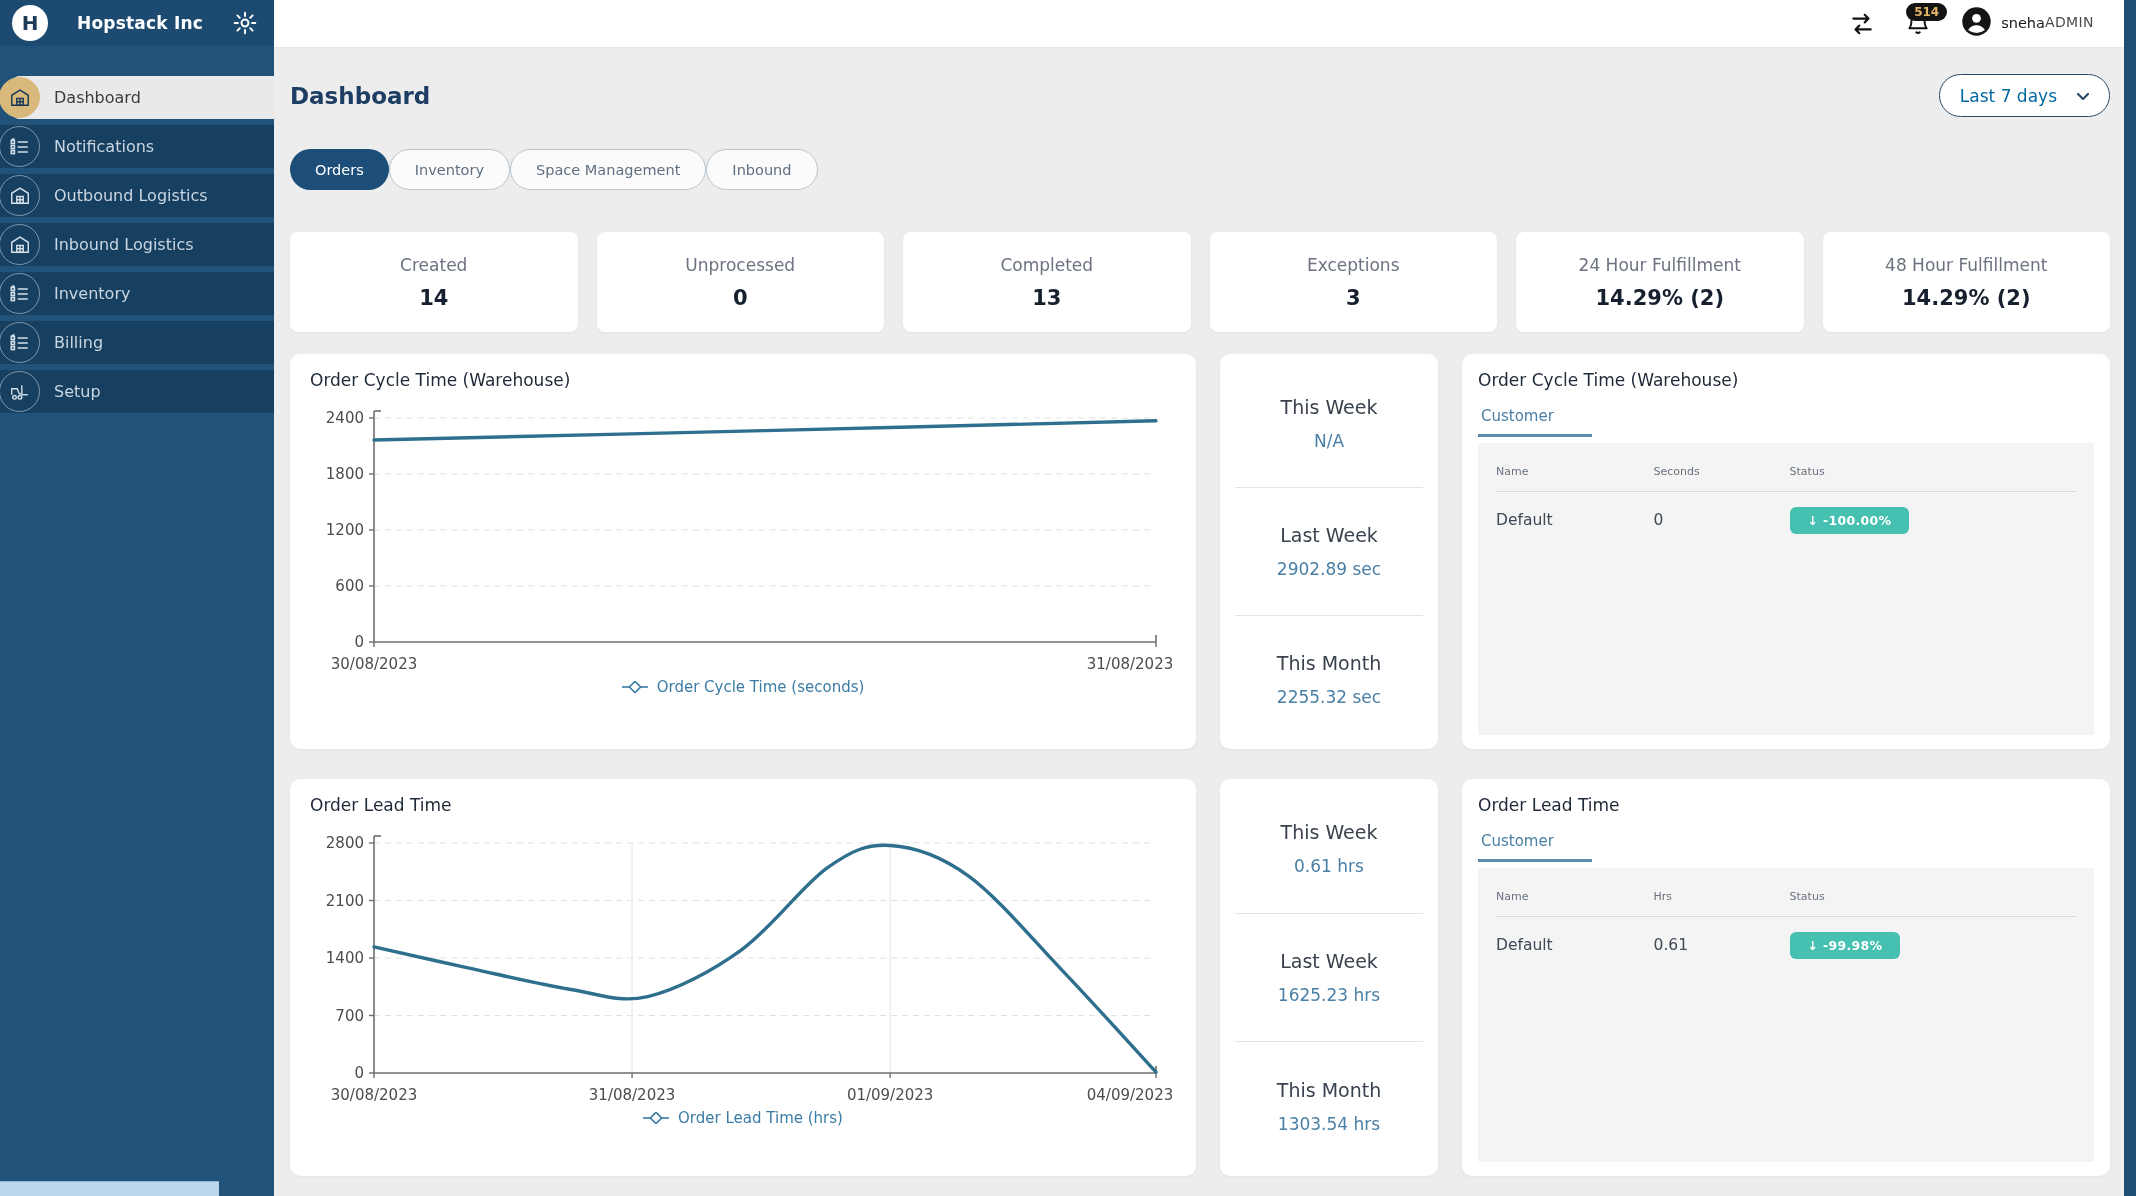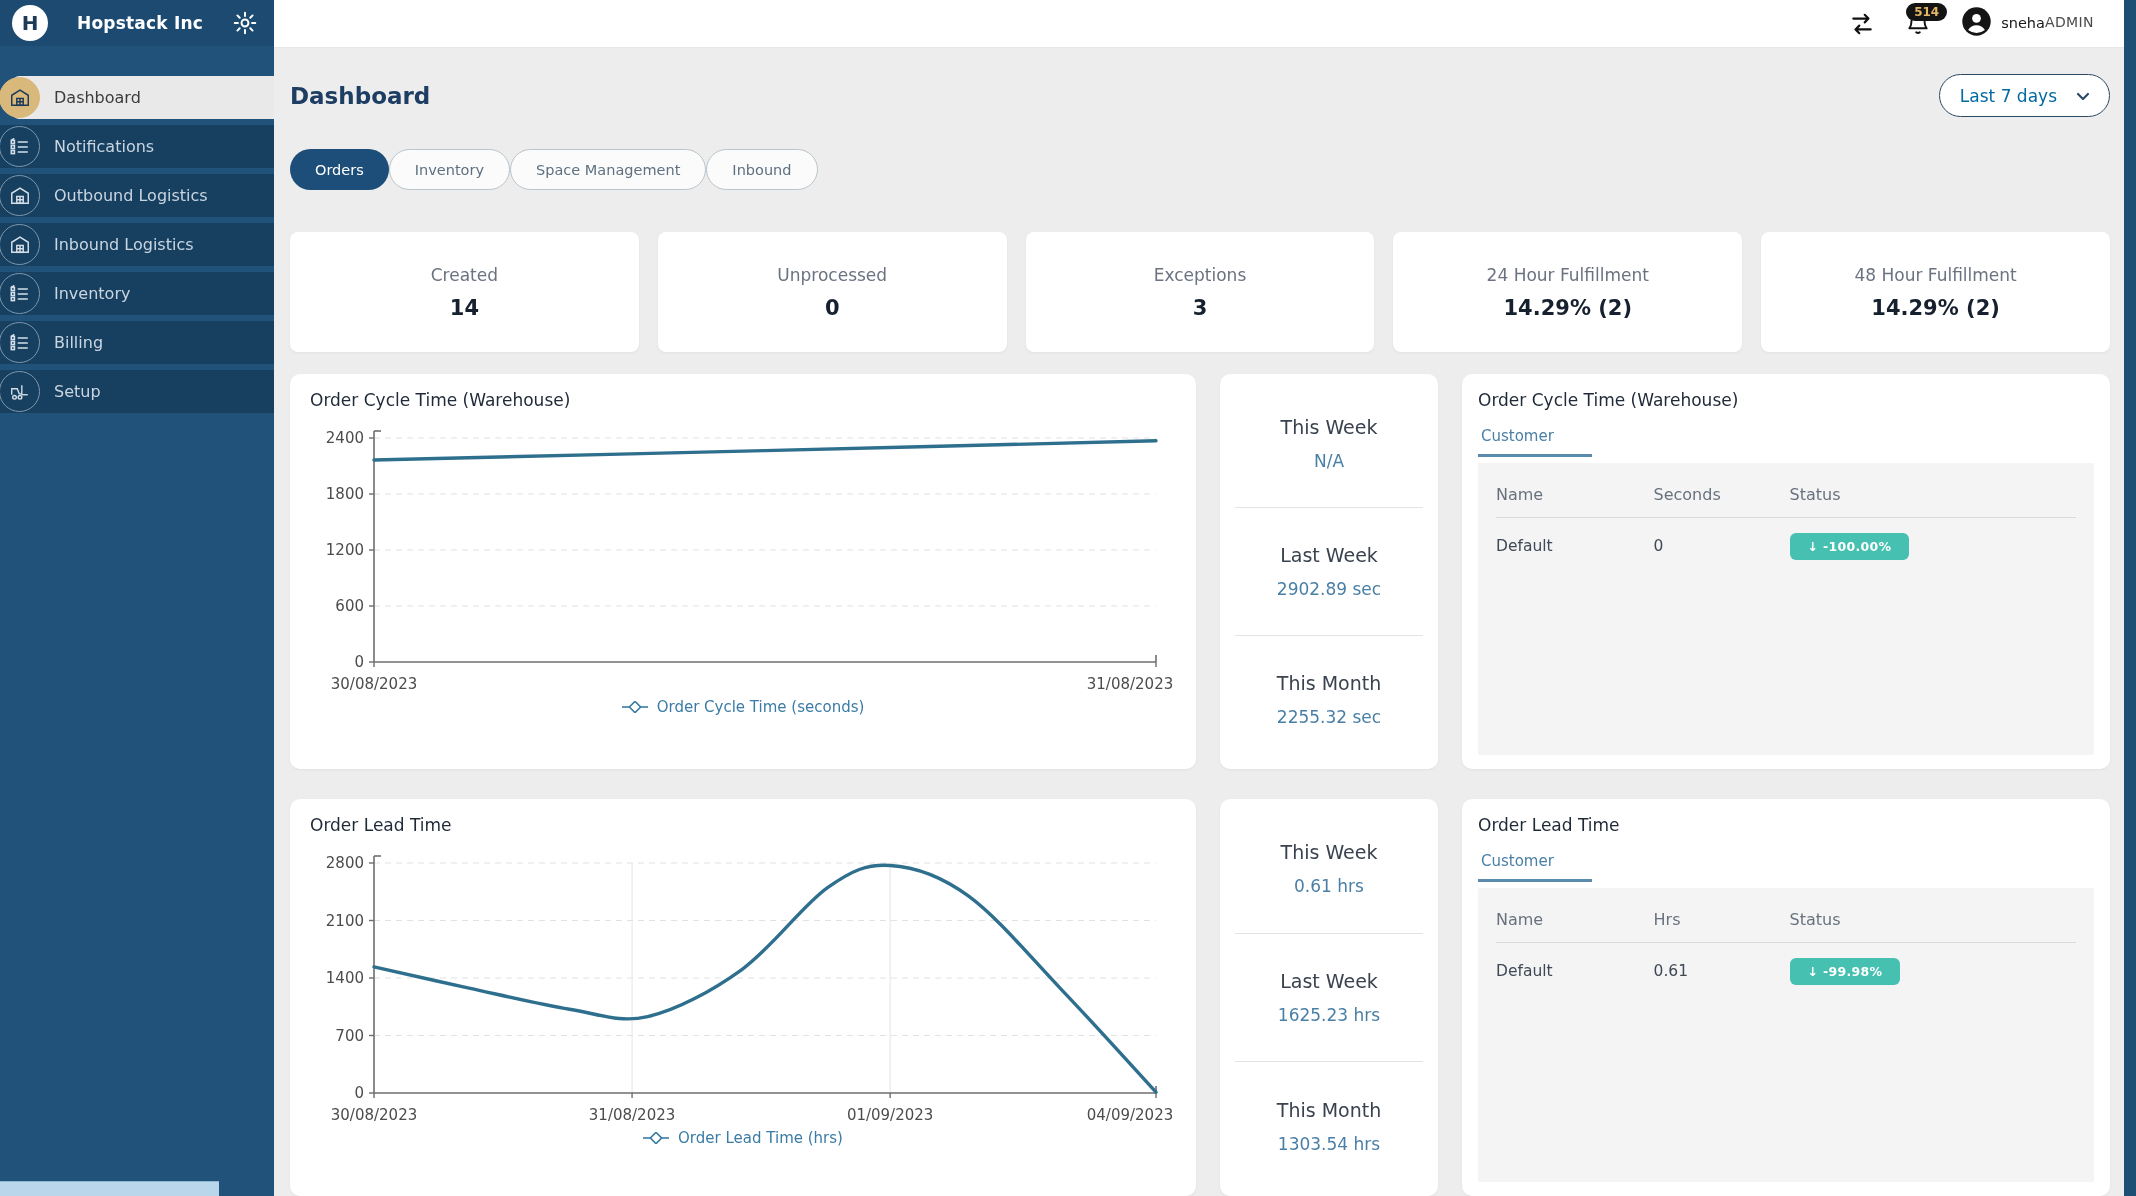--- a/index.html
+++ b/index.html
@@ -45,21 +45,21 @@
   .date-filter { background:#fff; border:1.5px solid #2b4a66; border-radius:22px; height:43px; padding:0 16px 0 20px; display:flex;
                  align-items:center; gap:16px; font-size:17px; color:#0369a1; cursor:pointer; }
   .date-filter svg { width:20px; height:20px; }
 
   .pills { display:flex; margin-top:32px; }
   .pill { height:41px; border-radius:21px; padding:0 25px; display:flex; align-items:center; font-size:14.5px; cursor:pointer; }
   .pill.active { background:#1d4e79; color:#fff; }
   .pill:not(.active) { background:#fbfbfb; border:1px solid #b9c4cc; color:#5f7081; }
 
   .stats { display:flex; gap:19px; margin-top:42px; }
-  .stat-card { flex:1; background:#fff; border-radius:8px; height:120px; display:flex; flex-direction:column; align-items:center;
+  .stat-card { flex:1; background:#fff; border-radius:8px; height:100px; display:flex; flex-direction:column; align-items:center;
                justify-content:center; gap:11px; box-shadow:0 1px 3px rgba(0,0,0,.05); }
   .stat-label { color:#6b7280; font-size:17px; }
   .stat-value { color:#16202e; font-size:21px; font-weight:bold; }
 
   .row { display:grid; grid-template-columns:906px 218px 1fr; gap:24px; margin-top:22px; }
   .row.second { margin-top:30px; }
   .card { background:#fff; border-radius:10px; box-shadow:0 1px 3px rgba(0,0,0,.05); }
 
   .chart-card { padding:16px 20px 8px; height:395px; }
   .chart-card.tall { height:397px; }
@@ -76,21 +76,21 @@
   .panel-value { font-size:17px; color:#4a7fa5; }
 
   .table-card { height:395px; padding:16px 16px 14px; display:flex; flex-direction:column; }
   .table-card.tall { height:397px; }
   .table-title { font-size:17px; color:#1f2937; }
   .table-tab { margin-top:17px; width:max-content; color:#4a7fa5; font-size:15px; padding:0 38px 9px 3px;
                border-bottom:3px solid #5b8cb0; cursor:pointer; }
   .table-body { margin-top:6px; background:#f4f4f4; flex:1; padding:6px 18px 10px; border-radius:2px; }
   .trow { display:grid; grid-template-columns:1.1fr 0.95fr 2fr; align-items:center; }
   .trow.thead { border-bottom:1px solid #d9d9d9; }
-  .thead .cell { color:#68727e; font-size:16px; padding:16px 0 13px; }
+  .thead .cell { color:#68727e; font-size:11px; padding:16px 0 13px; }
   .tdata .cell { color:#3f4956; font-size:15.5px; padding:19px 0; }
   .badge { background:#45c0b1; color:#fff; font-size:12.5px; font-weight:bold; padding:6px 18px; border-radius:6px;
            width:max-content; letter-spacing:.3px; }
 
   .status-tooltip { position:absolute; left:0; bottom:0; width:219px; height:15px; background:#b9d6ea; z-index:5;
                     border-top:1px solid #8fb8d4; }
 </style>
 </head>
 <body>
 
@@ -237,20 +237,24 @@
     </div>
 
     <div class="stats">
       <div class="stat-card">
         <div class="stat-label">Created</div>
         <div class="stat-value">14</div>
       </div>
       <div class="stat-card">
         <div class="stat-label">Unprocessed</div>
         <div class="stat-value">0</div>
+      </div>
+      <div class="stat-card">
+        <div class="stat-label">Completed</div>
+        <div class="stat-value">13</div>
       </div>
       <div class="stat-card">
         <div class="stat-label">Exceptions</div>
         <div class="stat-value">3</div>
       </div>
       <div class="stat-card">
         <div class="stat-label">24 Hour Fulfillment</div>
         <div class="stat-value">14.29% (2)</div>
       </div>
       <div class="stat-card">

